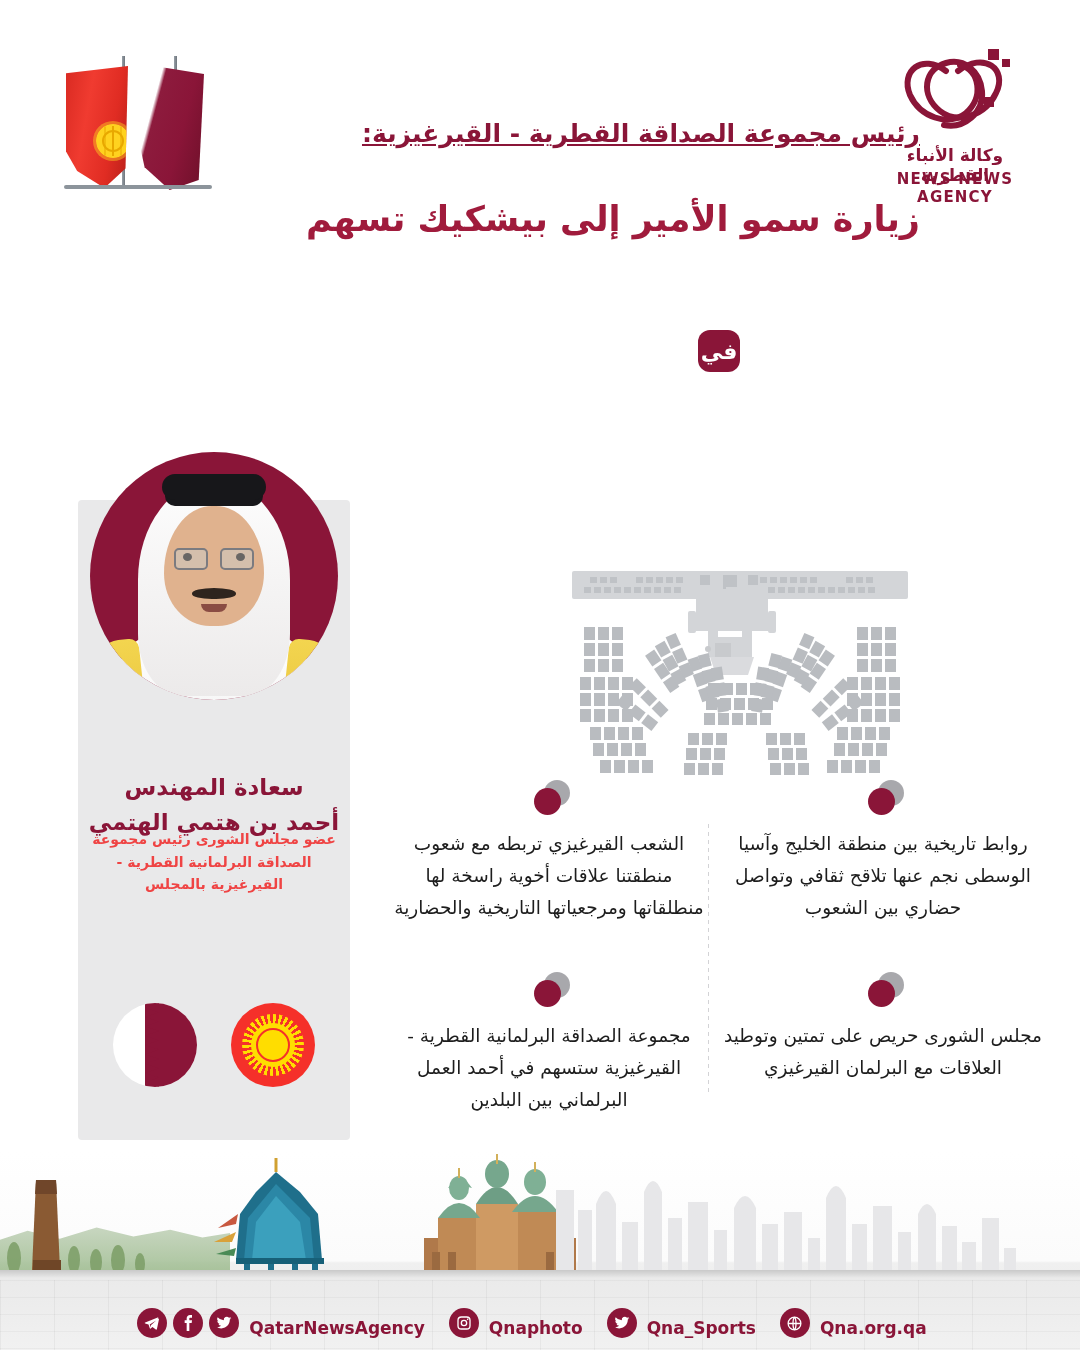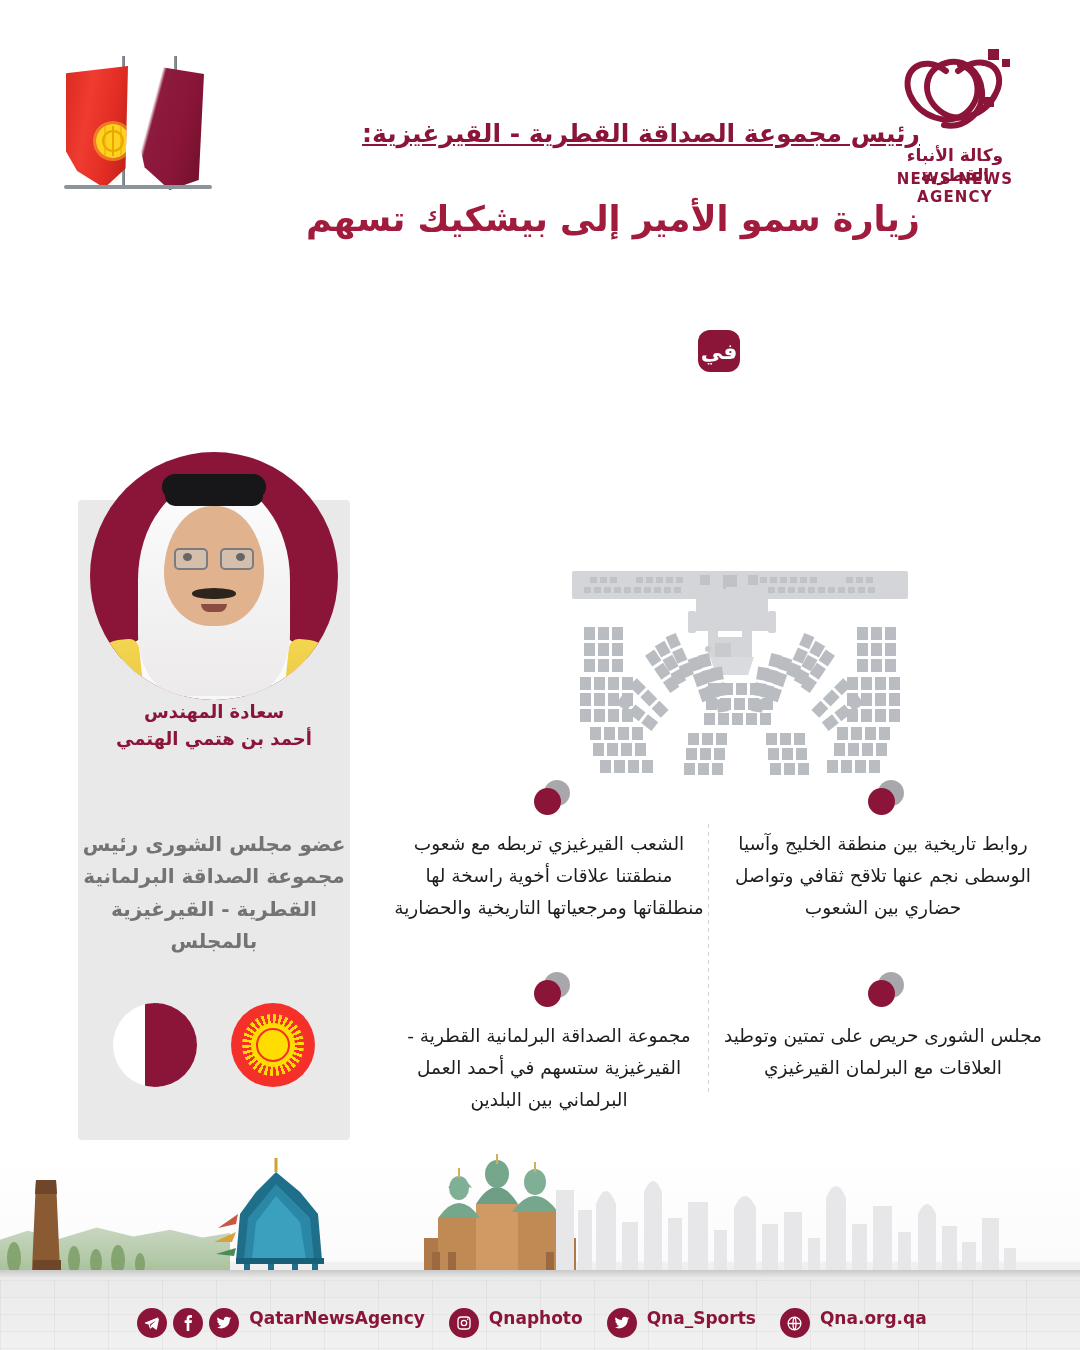--- a/index.html
+++ b/index.html
@@ -84,24 +84,24 @@
   .ptr-body{position:absolute;left:50%;top:176px;margin-left:-100px;width:200px;height:120px;
     background:linear-gradient(180deg,#ffffff,#f2f2f2);
     border-radius:60px 60px 0 0;}
   .ptr-bisht-l{position:absolute;left:10px;top:188px;width:44px;height:110px;
     background:linear-gradient(180deg,#f3d54f,#e6c03a);border-radius:24px 10px 0 0;transform:rotate(-6deg);}
   .ptr-bisht-r{position:absolute;right:10px;top:188px;width:44px;height:110px;
     background:linear-gradient(180deg,#f3d54f,#e6c03a);border-radius:10px 24px 0 0;transform:rotate(6deg);}
   .ptr-collar{position:absolute;left:50%;top:186px;margin-left:-26px;width:52px;height:40px;
     background:#fff;clip-path:polygon(0 0,100% 0,62% 100%,50% 72%,38% 100%);}
 
-  .person-name{position:absolute;left:78px;top:698px;width:272px;text-align:center;
-    color:#8A1538;font-size:18px;font-weight:700;line-height:1.5;}
+  .person-name{position:absolute;left:78px;top:770px;width:272px;text-align:center;
+    color:#8A1538;font-size:23px;font-weight:700;line-height:1.5;}
   .person-role{position:absolute;left:78px;top:828px;width:272px;text-align:center;
-    color:#737373;font-size:20px;font-weight:600;line-height:1.62;}
+    color:#ef4444;font-size:14px;font-weight:600;line-height:1.62;}
 
   .card-flags{position:absolute;left:78px;top:990px;width:272px;height:110px;
     display:flex;flex-direction:row;justify-content:center;align-items:center;gap:34px;}
   .cflag{width:84px;height:84px;border-radius:50%;position:relative;overflow:hidden;}
   .cflag-kg{background:#f5302a;}
   .cflag-kg .sun{position:absolute;left:50%;top:50%;width:44px;height:44px;margin:-22px 0 0 -22px;
     border-radius:50%;background:#ffdd00;}
   .cflag-kg .sun::before{content:"";position:absolute;inset:5px;border-radius:50%;border:2.5px solid #f5302a;}
   .cflag-kg .rays{position:absolute;left:50%;top:50%;width:62px;height:62px;margin:-31px 0 0 -31px;
     border-radius:50%;
@@ -149,21 +149,21 @@
     background:
       repeating-linear-gradient(to right,rgba(0,0,0,.045) 0 1px,transparent 1px 54px),
       repeating-linear-gradient(to bottom,rgba(0,0,0,.035) 0 1px,transparent 1px 17px);}
   .hill{position:absolute;left:0;bottom:80px;width:230px;height:56px;
     background:linear-gradient(180deg,#c9d6c2,#9dbb8e);
     clip-path:polygon(0 46%,12% 30%,26% 44%,42% 24%,58% 40%,74% 28%,88% 42%,100% 34%,100% 100%,0 100%);
     opacity:.85;}
 
   .footer-bar{position:absolute;left:0;top:1296px;width:1080px;height:54px;
     display:flex;flex-direction:row;align-items:center;justify-content:center;gap:8px;direction:ltr;}
-  .sgroup{display:flex;flex-direction:row;align-items:flex-start;gap:6px;}
+  .sgroup{display:flex;flex-direction:row;align-items:flex-end;gap:6px;}
   .sicon{width:30px;height:30px;border-radius:50%;background:#8A1538;color:#fff;
     display:flex;align-items:center;justify-content:center;font-size:16px;font-weight:700;}
   .shandle{color:#8A1538;font-size:17px;font-weight:600;margin:0 16px 0 4px;}
 </style>
 </head>
 <body>
 
 <div class="page">
 
   <div class="header">

